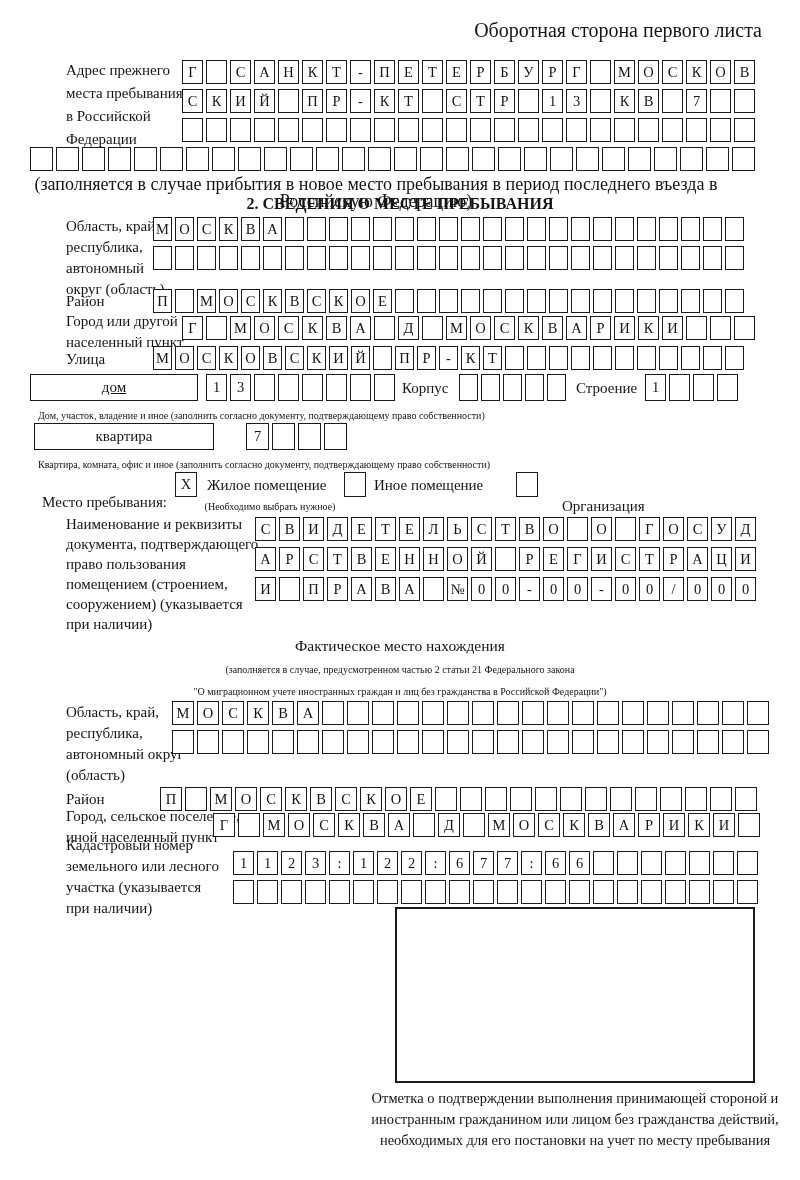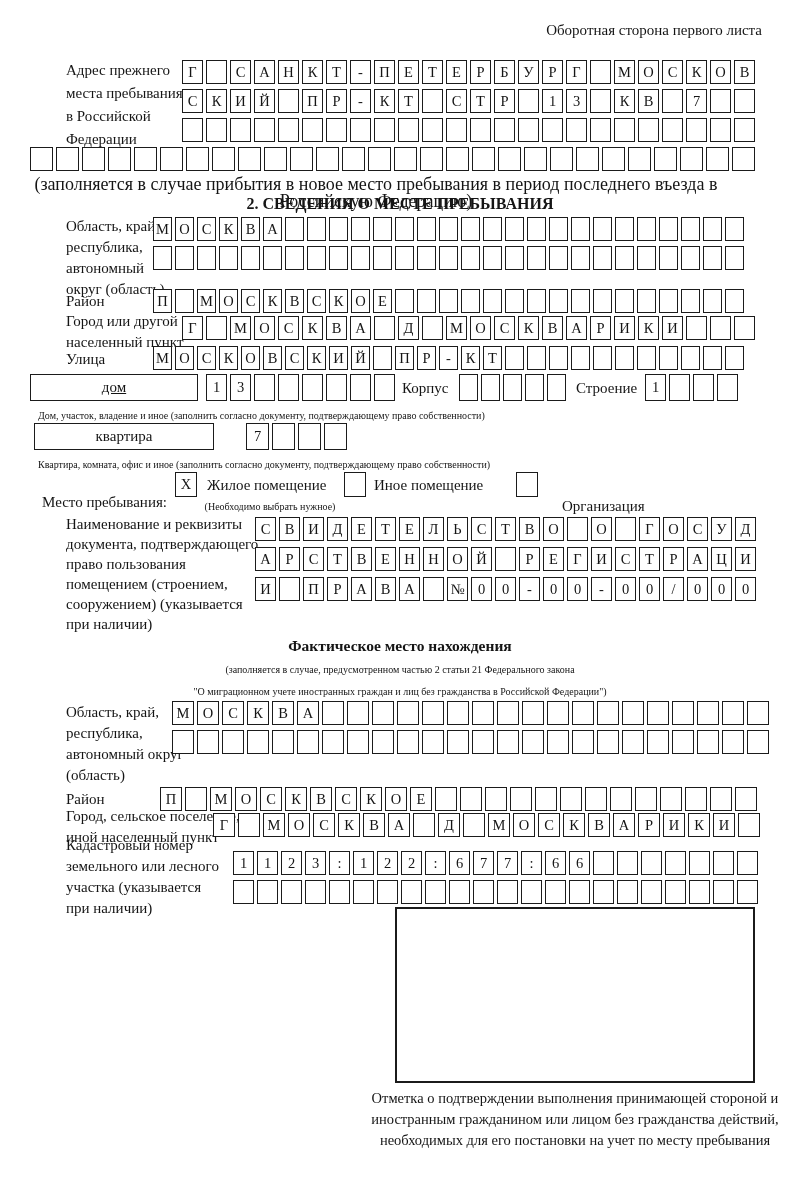--- a/index.html
+++ b/index.html
@@ -13,34 +13,34 @@
   .row { display:flex; gap:3px; }
   .cell {
     width:var(--bw,21px); height:var(--bh,24px);
     border:1.6px solid #1b1b1b; background:#fff;
     display:flex; align-items:center; justify-content:center;
     font-size:14.5px; line-height:1; flex:0 0 auto;
   }
   .label { font-size:15px; line-height:21px; white-space:pre-line; }
   .caption { font-size:10px; line-height:17px; }
   .center { text-align:center; }
-  .bold { font-weight:bold; }
+  .bold { font-weight:normal; }
   .namebox {
     border:1.6px solid #1b1b1b; display:flex;
     align-items:center; justify-content:center; font-size:15px;
   }
   .markbox { border:2px solid #1b1b1b; background:#fff; }
   .title { font-size:16px; font-weight:bold;font-family:Liberation Serif, serif; }
 </style>
 </head>
 <body>
 
 <div>
 
-  <div class="abs caption" style="top:22px; right:38px; font-size:15px;">Оборотная сторона первого листа</div>
+  <div class="abs caption" style="top:22px; right:38px; font-size:20px;">Оборотная сторона первого листа</div>
 
   <div class="abs label" style="left:66px; top:59px; width:135px; line-height:23px;">Адрес прежнего
 места пребывания
 в Российской
 Федерации</div>
   <div class="abs row" style="left:182px; top:60px; --bw:21px;">
       <span class="cell">Г</span>
       <span class="cell"></span>
       <span class="cell">С</span>
       <span class="cell">А</span>

